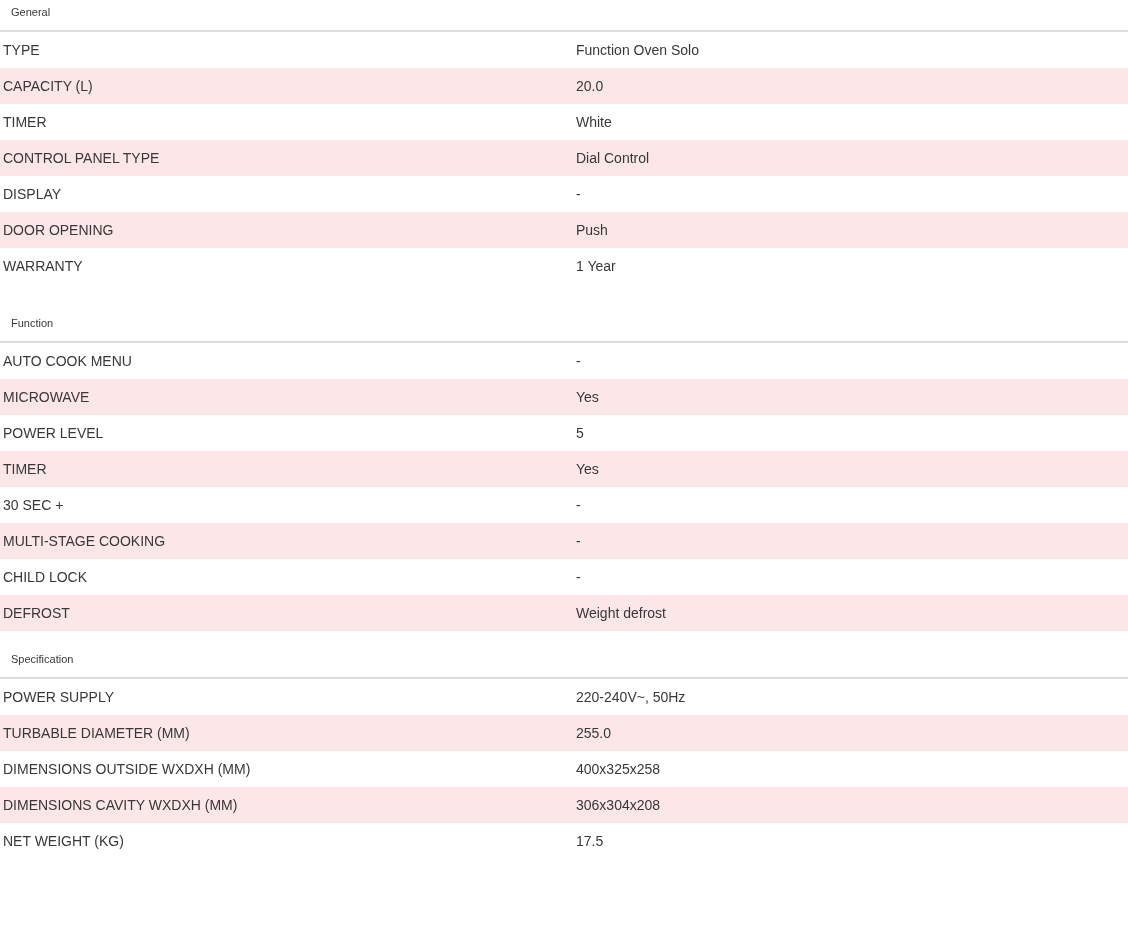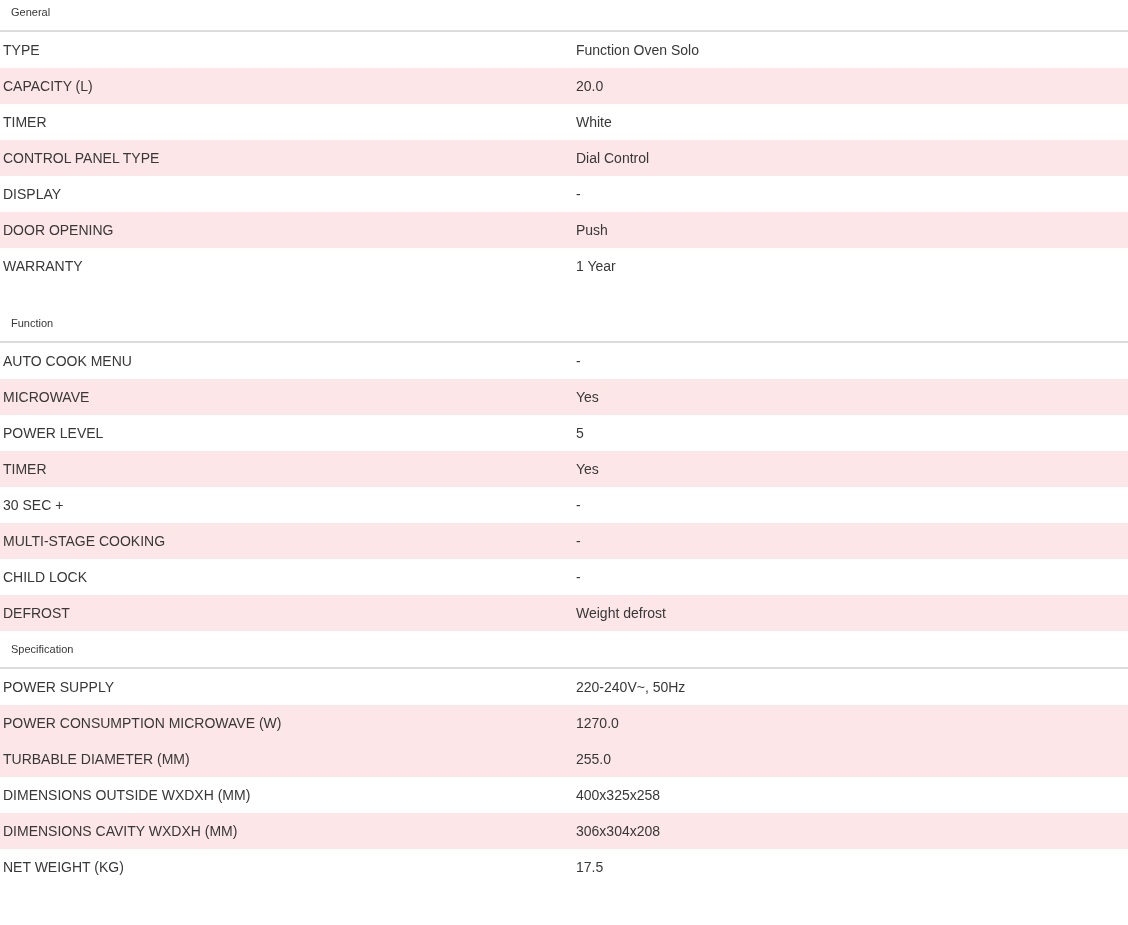--- a/index.html
+++ b/index.html
@@ -12,21 +12,21 @@
     width: 1128px;
     background: #ffffff;
     font-family: "Liberation Sans", sans-serif;
     color: var(--text);
   }
   body { height: 925px; overflow: hidden; }
   .spec-table { width: 1128px; }
 
   .spec-section { width: 100%; }
   .spec-section:nth-child(2) { margin-top: 27px; }
-  .spec-section:nth-child(3) { margin-top: 6px; }
+  .spec-section:nth-child(3) { margin-top: 16px; }
 
   .section-header {
     padding: 4px 10px 10px 11px;
     border-bottom: 2px solid var(--divider);
     font-size: 11px;
     line-height: 16px;
     color: var(--text);
   }
 
   .spec-row {
@@ -144,24 +144,20 @@
   </div>
 
   <div class="spec-section">
     <div class="section-header">Specification</div>
     <div class="section-rows">
   <div class="spec-row">
     <div class="spec-label">POWER SUPPLY</div>
     <div class="spec-value">220-240V~, 50Hz</div>
   </div>
 
-  <div class="spec-row alt">
-    <div class="spec-label">POWER CONSUMPTION MICROWAVE (W)</div>
-    <div class="spec-value">1270.0</div>
-  </div>
 
 
   <div class="spec-row alt">
     <div class="spec-label">TURBABLE DIAMETER (MM)</div>
     <div class="spec-value">255.0</div>
   </div>
 
   <div class="spec-row">
     <div class="spec-label">DIMENSIONS OUTSIDE WXDXH (MM)</div>
     <div class="spec-value">400x325x258</div>

